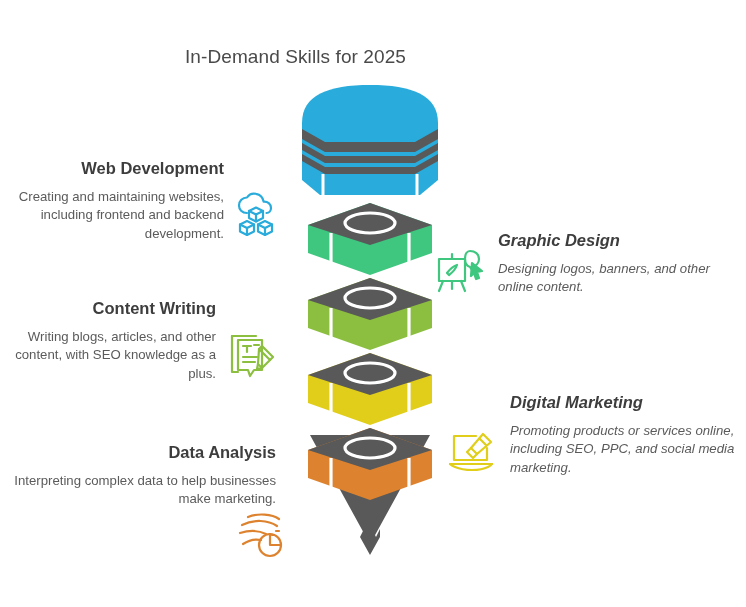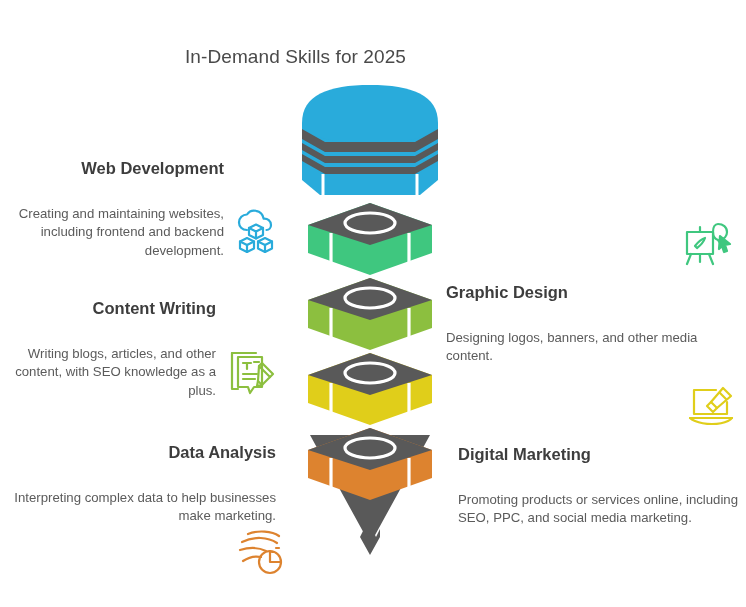--- a/index.html
+++ b/index.html
@@ -43,37 +43,37 @@
   }
   .funnel svg { display: block; }
 
   
   .label-block {
     position: absolute;
     display: flex;
     align-items: flex-end;
   }
   .label-left  { flex-direction: row; }
-  .label-right { flex-direction: column; }
+  .label-right { flex-direction: row; font-style: italic; }
 
   .txtcol-left  { text-align: right; }
   .txtcol-right { text-align: left; }
 
   .skill-head {
     font-size: 16.5px;
     font-weight: bold;
     color: #3d3d3d;
     line-height: 1.25;
     white-space: nowrap;
   }
   .skill-desc {
     font-size: 13.2px;
     color: #5b5b5b;
     line-height: 1.42;
-    margin-top: 26px;
+    margin-top: 9px;
   }
 
   .icon-box {
     width: 52px;
     height: 52px;
     flex: 0 0 52px;
     display: block;
   }
   .icon-box svg { display: block; width: 52px; height: 52px; }
 
@@ -242,21 +242,21 @@
         <path d="M18,36 L18,44"></path>
 
         <path d="M13,28 C16,24 20,21 23,20 C22,23 19,27 15,30 Z"></path>
 
         <path d="M36,6 C41,6 45,9 45,14 C45,18 42,21 39,22 L39,26 L36,22 C33,21 31,18 31,14 C31,9 33,6 36,6 Z"></path>
         <path d="M38,18 L48,26 L43,27 L45,33 L42,34 L40,28 L37,31 Z" fill="#3fc77f"></path>
       </svg>
     </div>
     <div class="right-text txtcol-right">
       <div class="skill-head rt-head">Graphic Design</div>
-      <div class="skill-desc">Designing logos, banners, and other media content.</div>
+      <div class="skill-desc">Designing logos, banners, and other online content.</div>
     </div>
   </div>
 
   <div class="label-block label-right" id="item-digital">
     <div class="icon-box">
       <svg viewBox="0 0 52 52" xmlns="http://www.w3.org/2000/svg" fill="none" stroke="#e0ce1a" stroke-width="2.2" stroke-linecap="round" stroke-linejoin="round">
 
         <path d="M30,10 L8,10 L8,34 L41,34 L41,22"></path>
 
         <path d="M4,38 C4,38 10,44 26,44 C42,44 46,38 46,38 Z"></path>

